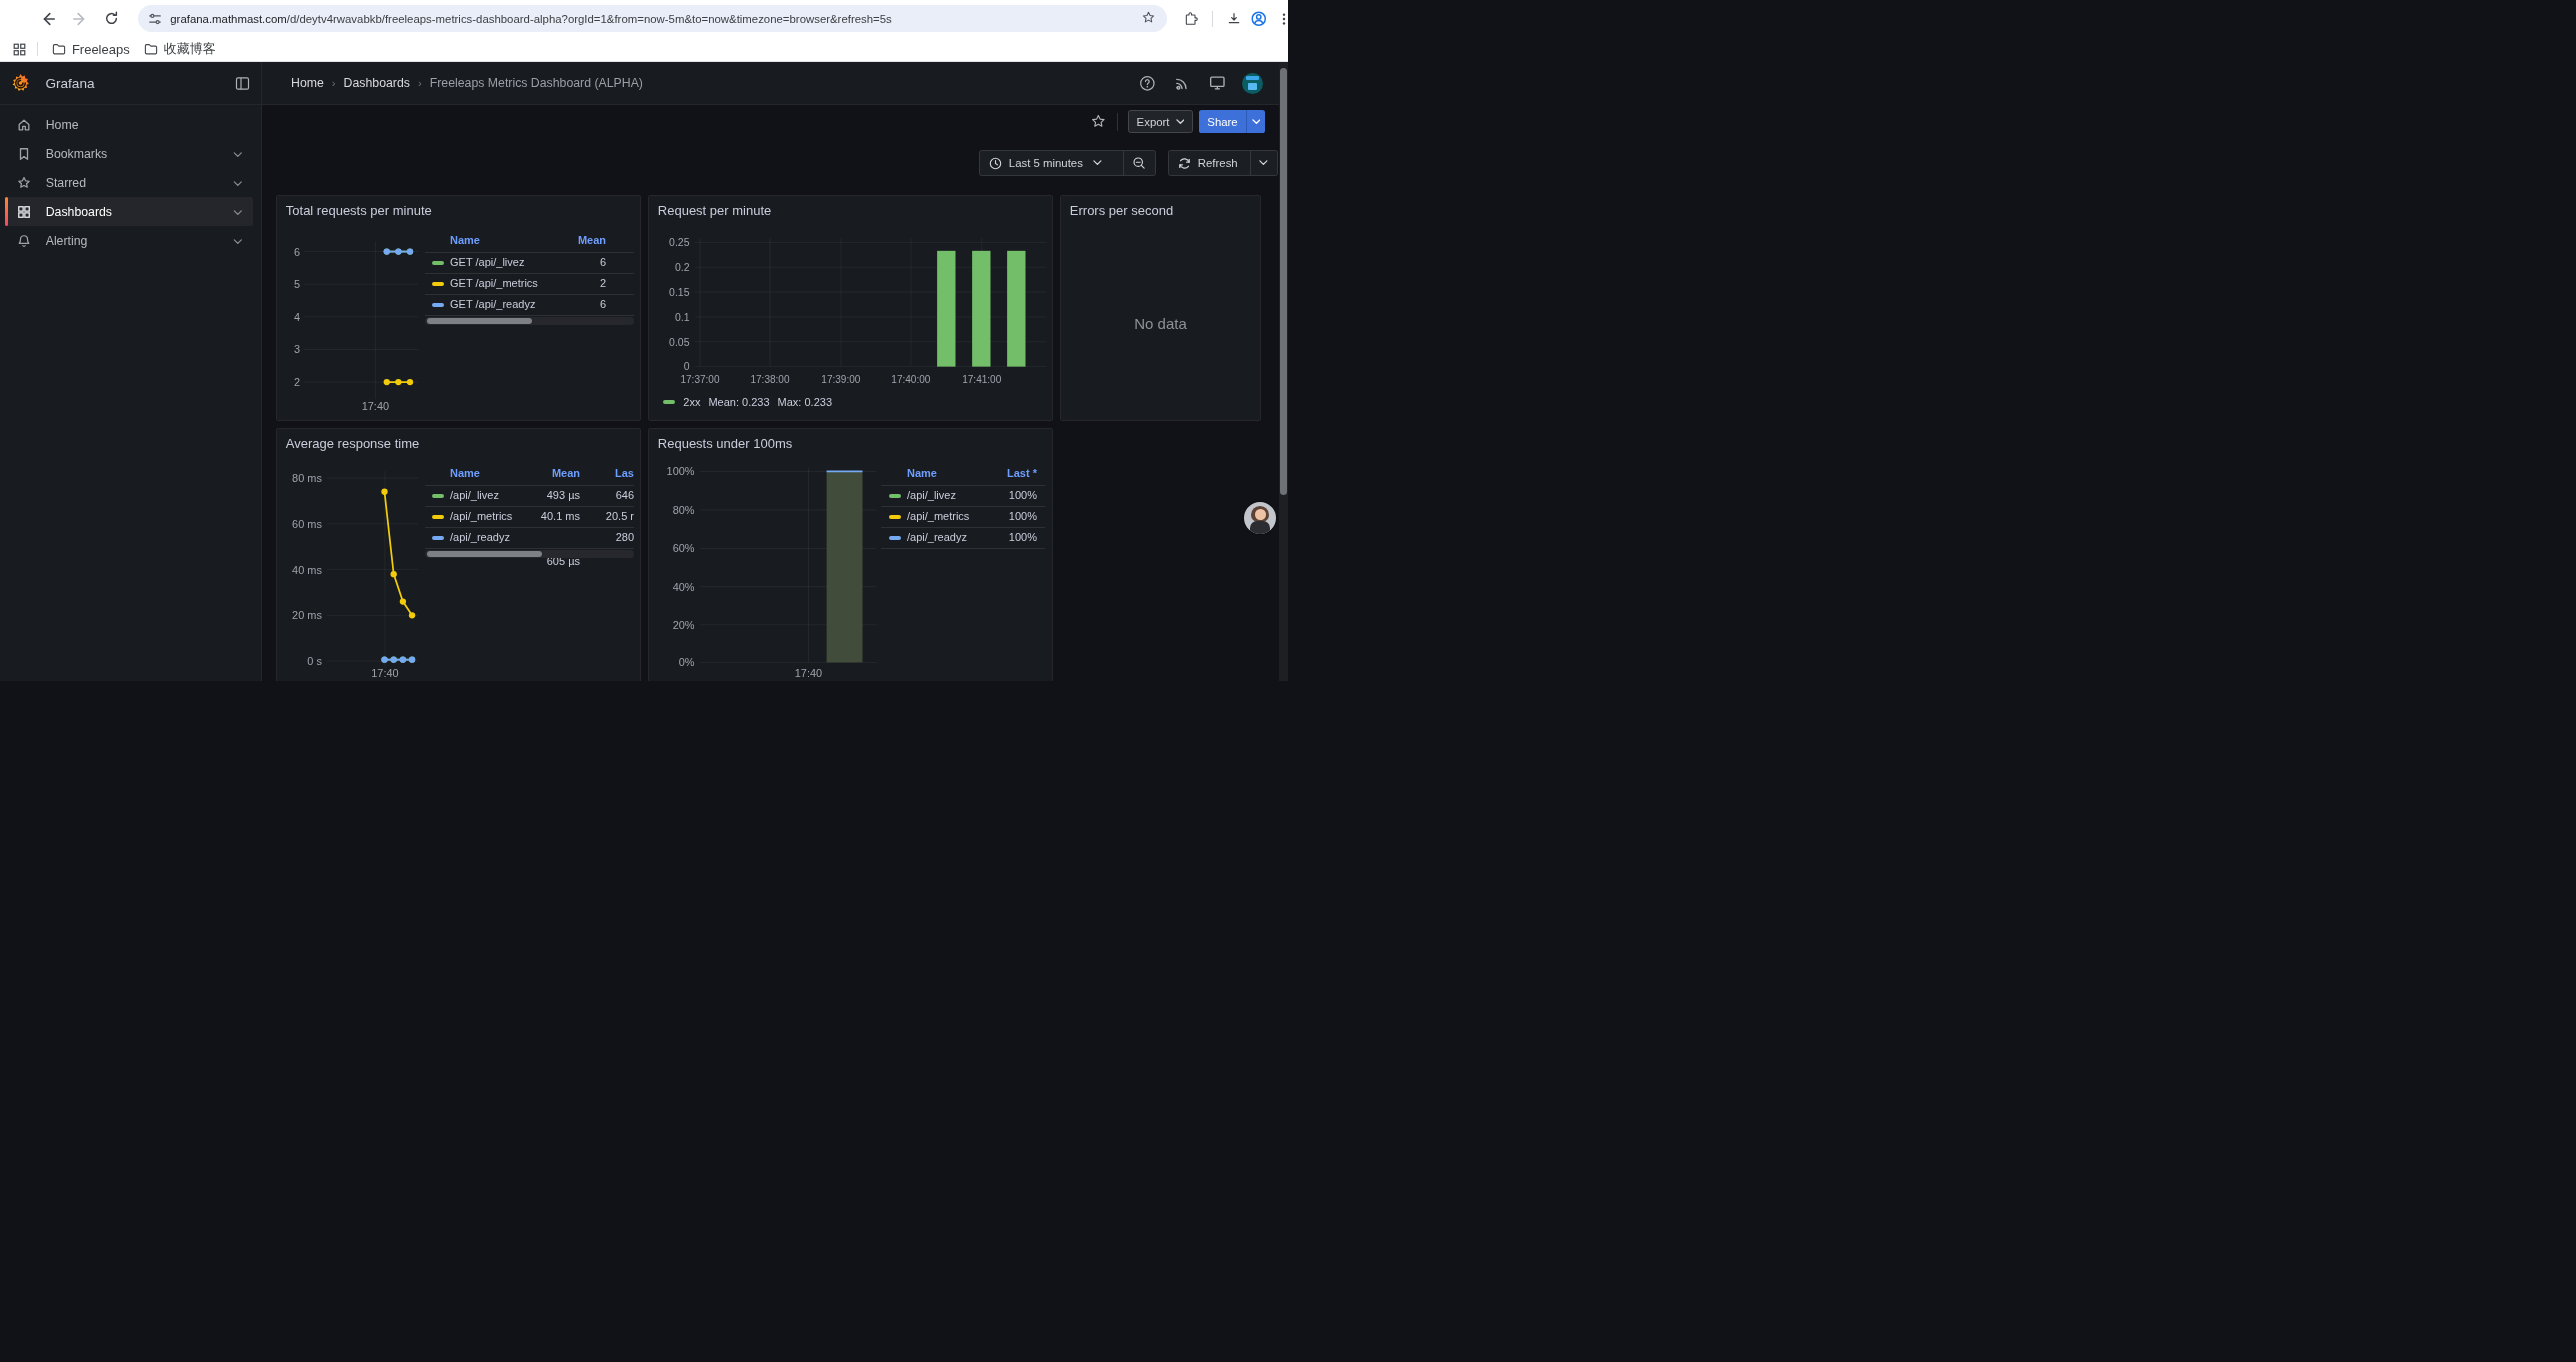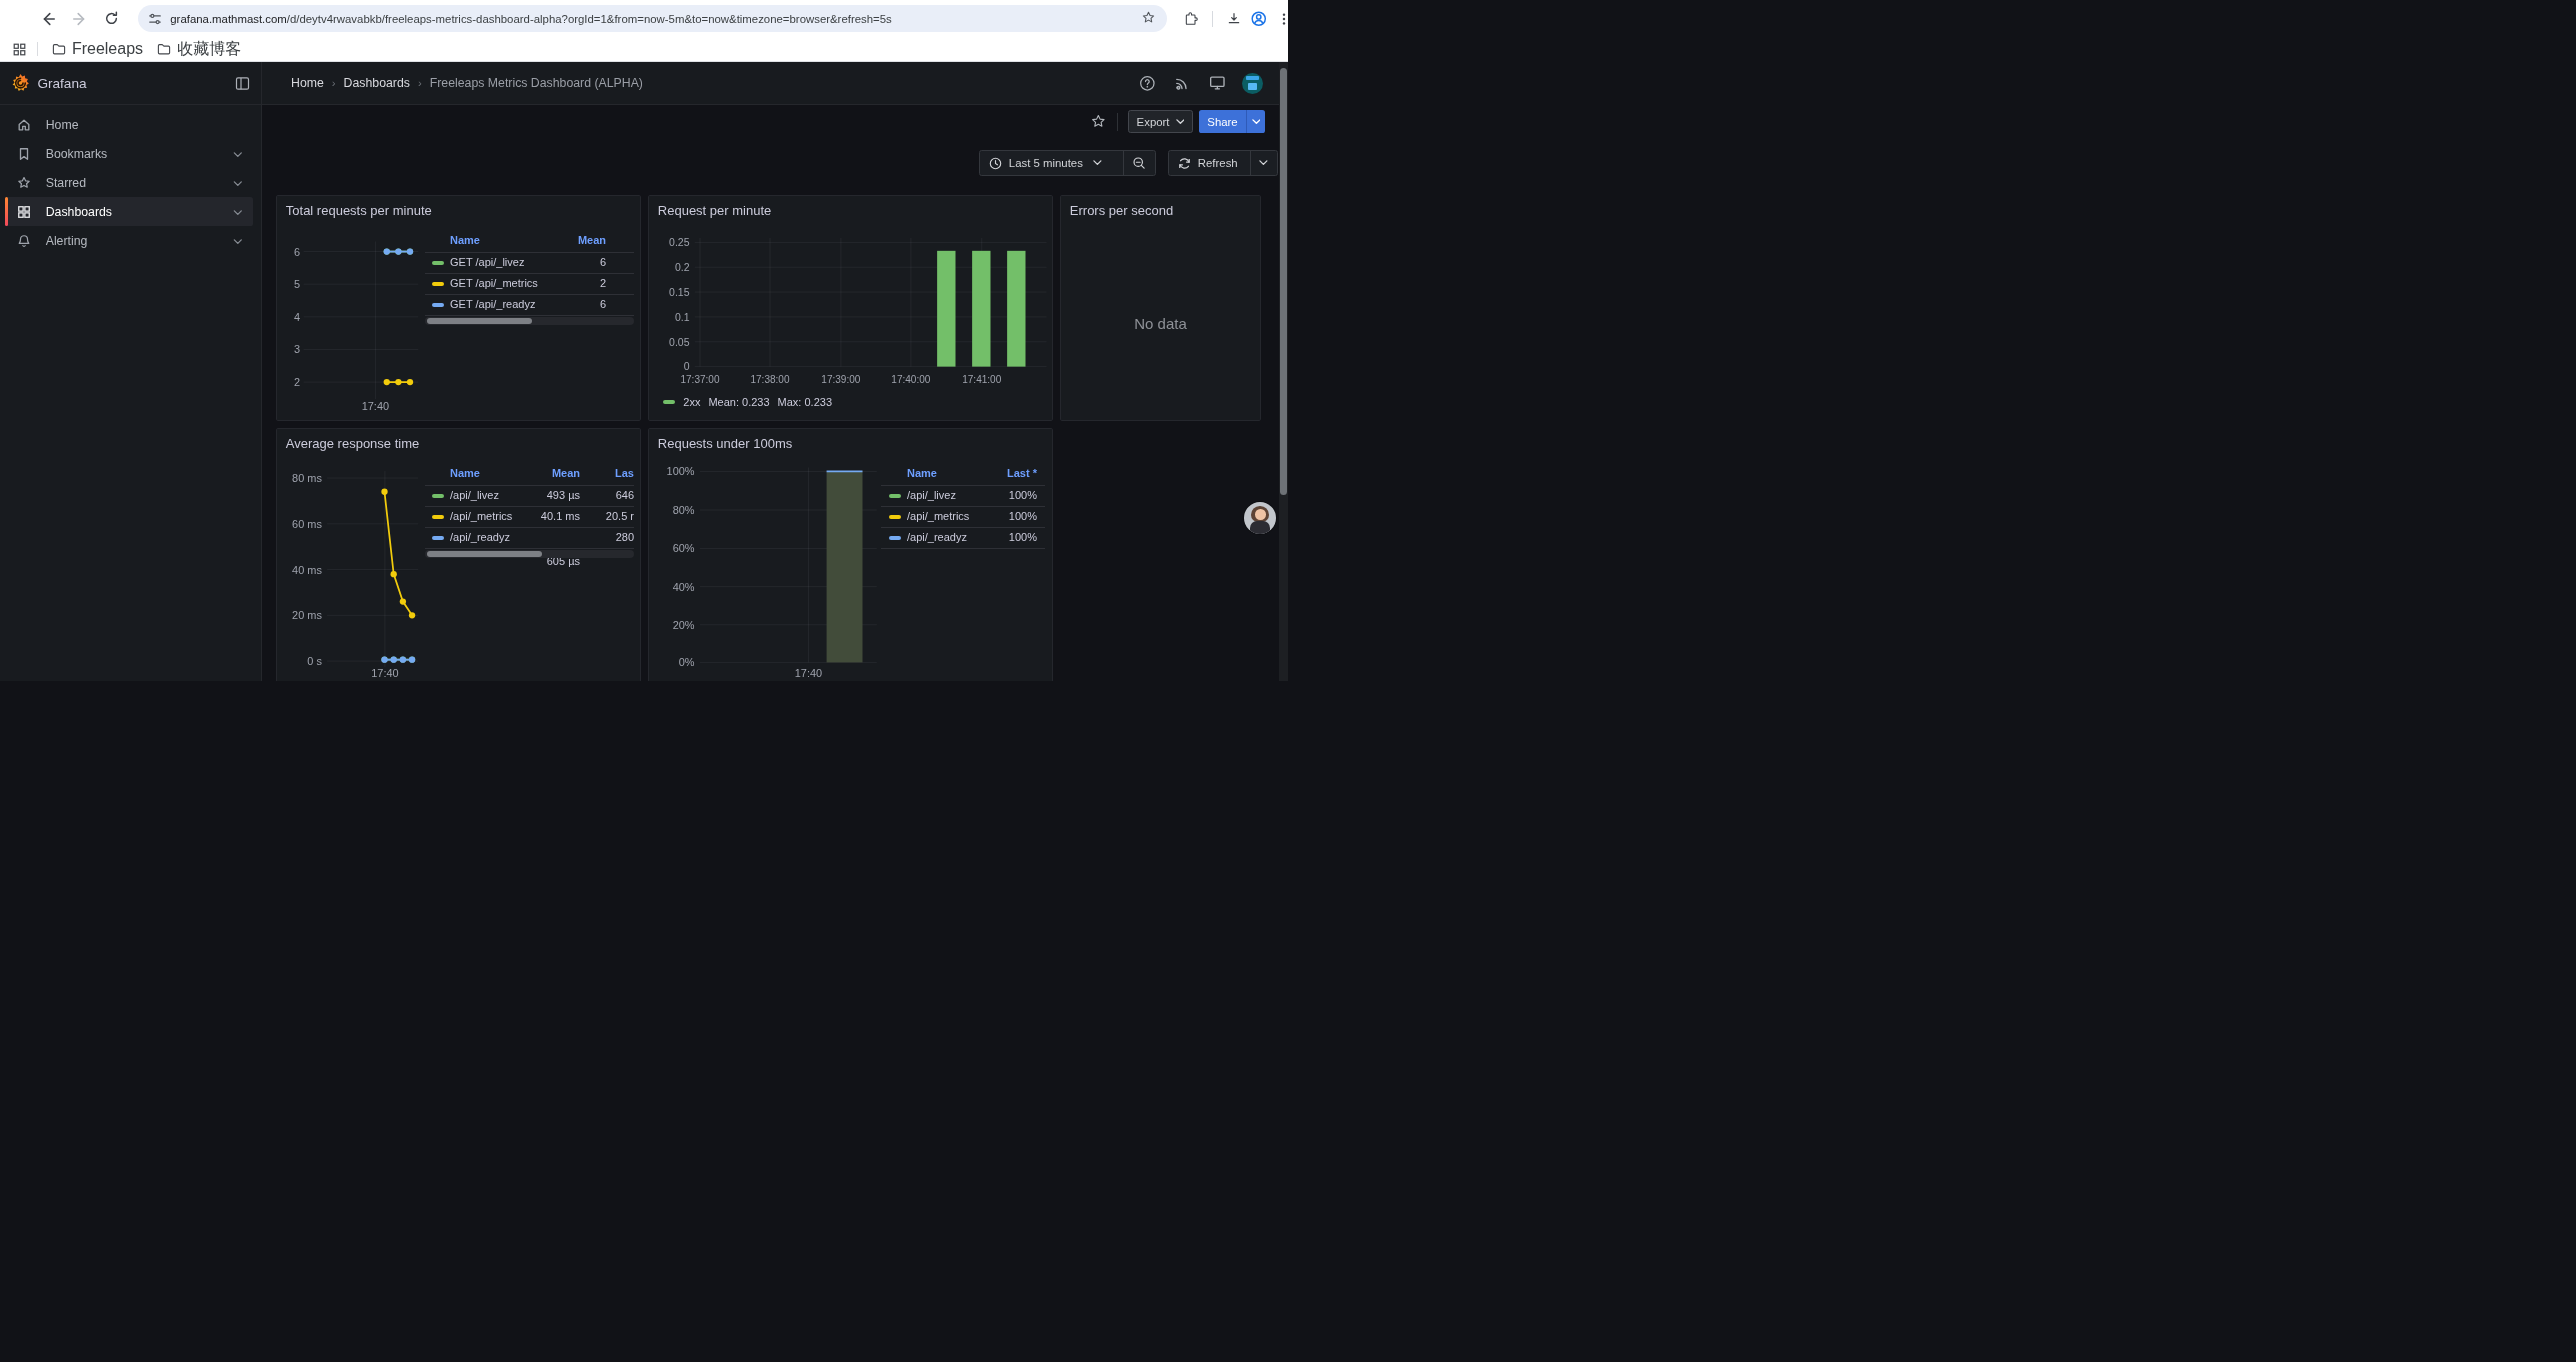--- a/index.html
+++ b/index.html
@@ -16,30 +16,30 @@
   #reload-btn { margin-left:7px; color:#3f4349; }
   #omnibox { margin-left:14px; width:1029px; height:27px; border-radius:14px; background:#e9eef8;
     display:flex; align-items:center; padding:0 10.5px; }
   #omnibox .tune { color:#50545a; margin-right:8px; flex:0 0 auto; }
   #url { font-size:11.4px; color:#202124; white-space:nowrap; overflow:hidden; flex:1 1 auto; }
   #url .path { color:#3c4043; }
   #omnibox .starwrap { color:#50545a; flex:0 0 auto; margin-left:7px; }
   .chrome-right { display:flex; align-items:center; margin-left:12.3px; color:#3f4349; }
   .chrome-sep { width:0.9px; height:16px; background:#d7dadf; margin:0 8.8px; }
   #bookmarks-bar { position:absolute; left:0; top:37px; width:1288px; height:25.4px; background:#fff;
-    border-bottom:0.9px solid #dfe1e5; display:flex; align-items:center; font-size:16px; color:#3c4043; }
+    border-bottom:0.9px solid #dfe1e5; display:flex; align-items:center; font-size:13px; color:#3c4043; }
   .bm-item { display:flex; align-items:center; gap:6.1px; padding:2.6px 7px; border-radius:10.5px; }
   .bm-sep { width:0.9px; height:14px; background:#dadce0; margin:0 7px 0 5.3px; }
 
   
   #gnav { position:absolute; left:0; top:62px; width:1279px; height:43px; background:#181b1f;
     border-bottom:0.9px solid #25272c; display:flex; }
   #brand { width:262px; height:100%; border-right:0.9px solid #25272c; display:flex; align-items:center; position:relative; }
   #brand .logo { margin-left:11.4px; }
-  #brand .brand-name { margin-left:7px; font-size:13.6px; color:#ccccdc; font-weight:500; }
+  #brand .brand-name { margin-left:15px; font-size:13.6px; color:#ccccdc; font-weight:500; }
   #brand .toggle { position:absolute; right:11.4px; color:#aeb2b9; }
   #gnav-right { flex:1; display:flex; align-items:center; position:relative; }
   #breadcrumb { display:flex; align-items:center; margin-left:29px; font-size:12.3px; gap:8px; }
   #breadcrumb .crumb { color:#d8d9de; }
   #breadcrumb .crumb-sep { color:#6b7077; font-size:11.4px; }
   #breadcrumb .crumb-current { color:#9b9fa7; }
   #search-box { position:absolute; left:523px; width:344px; height:28px; top:7px; border:0.9px solid #2f3237;
     background:#0f1014; border-radius:5.3px; display:flex; align-items:center; padding:0 8.8px; color:#8b8f98;margin-top:36px; }
   #search-box .ph { font-size:12.3px; margin-left:7px; flex:1; }
   #search-box .kbd { display:flex; align-items:center; gap:4.4px; font-size:11px; color:#8b8f98; }

